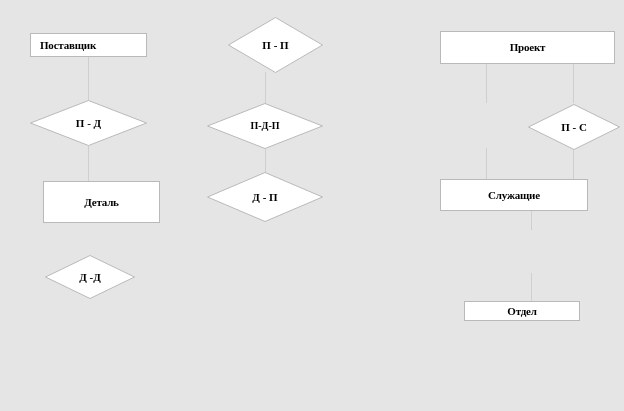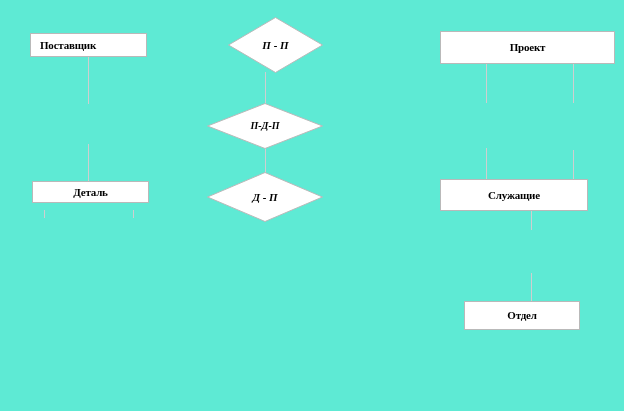--- a/index.html
+++ b/index.html
@@ -5,21 +5,21 @@
 <style>
   html, body {
     margin: 0;
     padding: 0;
     background: #000000;
   }
   #canvas {
     position: relative;
     width: 624px;
     height: 411px;
-    background: #5eead4;
+    background: #e5e5e5;
     overflow: hidden;
     font-family: "Liberation Serif", "DejaVu Serif", serif;
   }
 
   
   .conn {
     position: absolute;
     background: #cfcfcf;
     z-index: 1;
   }
@@ -46,21 +46,20 @@
   }
   .entity.left-align {
     justify-content: flex-start;
     padding-left: 9px;
   }
 
   
   .rel {
     position: absolute;
     z-index: 3;
-    font-style: italic;
   }
   .rel svg {
     position: absolute;
     left: 0;
     top: 0;
     display: block;
   }
   .rel .lbl {
     position: absolute;
     left: 0;
@@ -103,25 +102,37 @@
   <div class="conn v" style="left:573px; top:150px; height:30px;"></div>
 
   <div class="conn v" style="left:531px; top:210px; height:20px;"></div>
 
   <div class="conn v" style="left:531px; top:273px; height:28px;"></div>
 
   <div class="entity left-align" style="left:30px; top:33px; width:117px; height:24px;">
     <span class="lbl">Поставщик</span>
   </div>
 
+  <div class="rel" style="left:30px; top:100px; width:117px; height:46px;">
+    <svg width="117" height="46" viewBox="0 0 117 46">
+      <polygon points="58.5,0.5 116.5,23 58.5,45.5 0.5,23" fill="#ffffff" stroke="#b9b9b9" stroke-width="1"></polygon>
+    </svg>
+    <span class="lbl">П - Д</span>
+  </div>
 
-  <div class="entity" style="left:32px; top:181px; width:117px; height:22px;">
+  <div class="entity" style="left:43px; top:181px; width:117px; height:42px;">
     <span class="lbl">Деталь</span>
   </div>
 
+  <div class="rel" style="left:45px; top:255px; width:90px; height:44px;">
+    <svg width="90" height="44" viewBox="0 0 90 44">
+      <polygon points="45,0.5 89.5,22 45,43.5 0.5,22" fill="#ffffff" stroke="#b9b9b9" stroke-width="1"></polygon>
+    </svg>
+    <span class="lbl">Д -Д</span>
+  </div>
 
   <div class="rel" style="left:228px; top:17px; width:95px; height:56px;">
     <svg width="95" height="56" viewBox="0 0 95 56">
       <polygon points="47.5,0.5 94.5,28 47.5,55.5 0.5,28" fill="#ffffff" stroke="#b9b9b9" stroke-width="1"></polygon>
     </svg>
     <span class="lbl">П - П</span>
   </div>
 
   <div class="rel" style="left:207px; top:172px; width:116px; height:50px;">
     <svg width="116" height="50" viewBox="0 0 116 50">
@@ -135,23 +146,29 @@
       <polygon points="58,0.5 115.5,23 58,45.5 0.5,23" fill="#ffffff" stroke="#b9b9b9" stroke-width="1"></polygon>
     </svg>
     <span class="lbl small">П-Д-П</span>
   </div>
 
   <div class="entity" style="left:440px; top:31px; width:175px; height:33px;">
     <span class="lbl">Проект</span>
   </div>
 
 
+  <div class="rel" style="left:528px; top:104px; width:92px; height:46px;">
+    <svg width="92" height="46" viewBox="0 0 92 46">
+      <polygon points="46,0.5 91.5,23 46,45.5 0.5,23" fill="#ffffff" stroke="#b9b9b9" stroke-width="1"></polygon>
+    </svg>
+    <span class="lbl">П - С</span>
+  </div>
 
   <div class="entity" style="left:440px; top:179px; width:148px; height:32px;">
     <span class="lbl">Служащие</span>
   </div>
 
 
-  <div class="entity" style="left:464px; top:301px; width:116px; height:29px;">
+  <div class="entity" style="left:464px; top:301px; width:116px; height:20px;">
     <span class="lbl">Отдел</span>
   </div>
 
 </div>
 
 </body></html>

